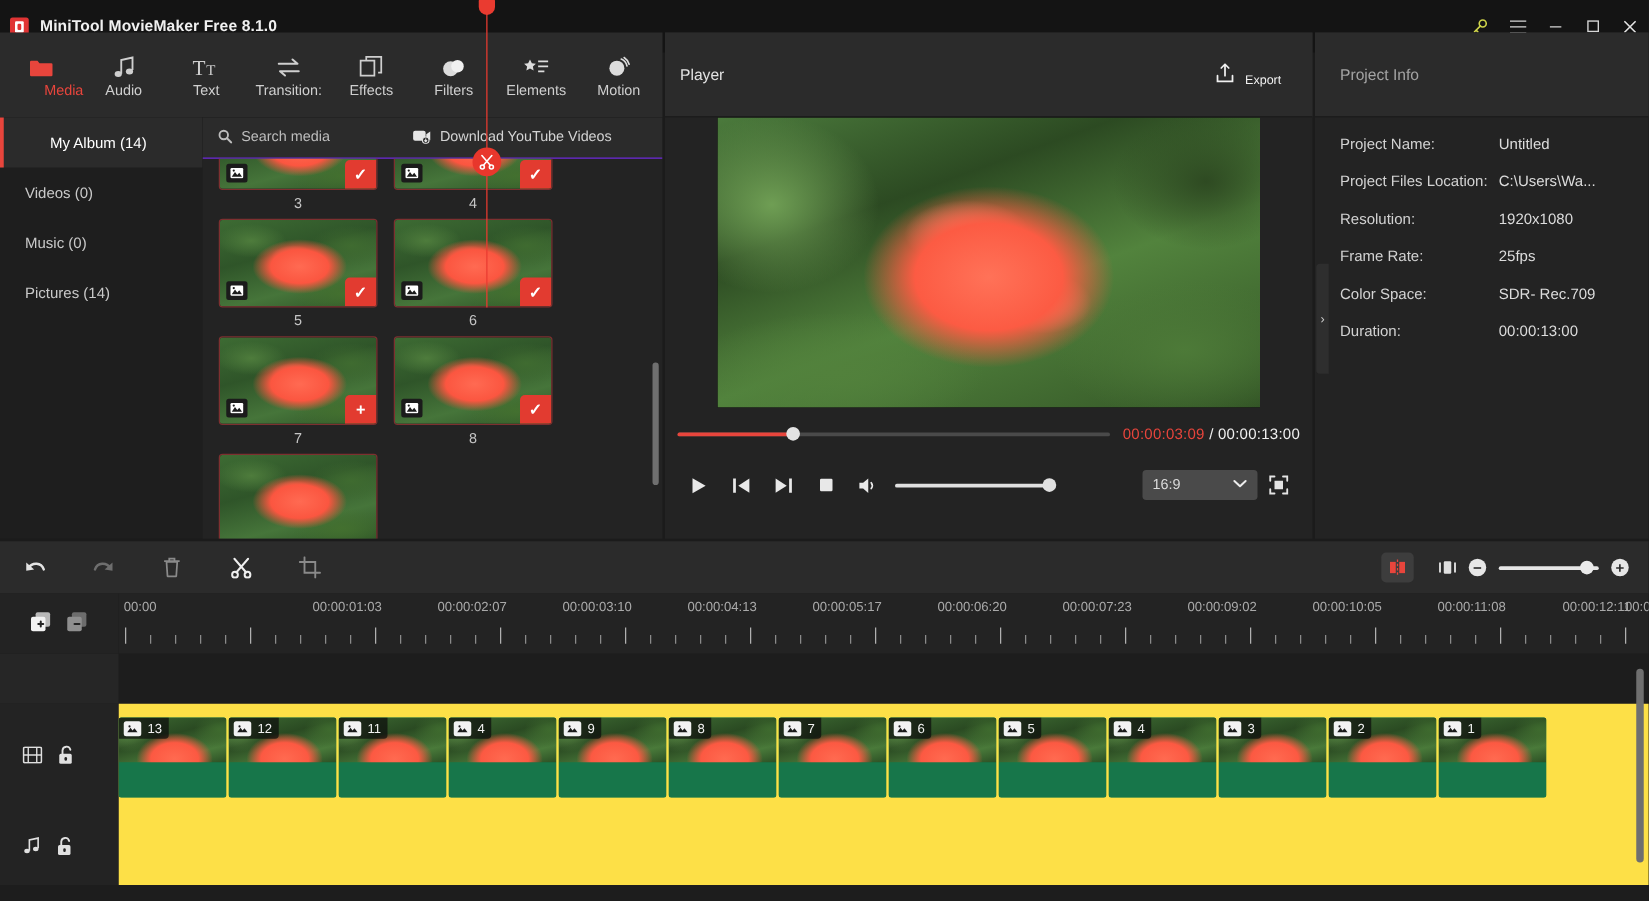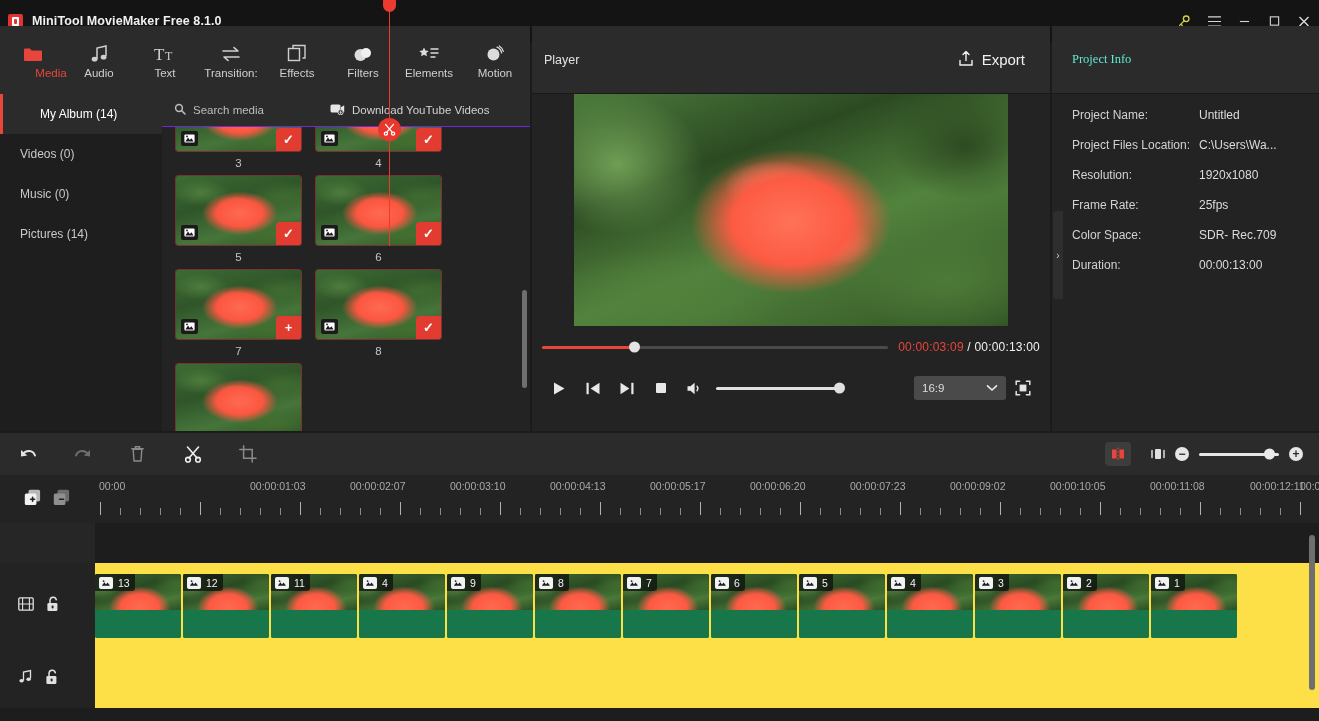--- a/index.html
+++ b/index.html
@@ -117,21 +117,21 @@
   
   .player{
     position:absolute; left:532px; top:26px; width:518px; height:405px;
     background:#232323;
   }
   .player-head{
     height:68px; background:#2b2b2b; display:flex; align-items:center;
     border-bottom:1px solid #191919;
   }
   .ph-title{ margin-left:12px; font-size:12.5px; color:#e2e2e2;}
-  .ph-export{ margin-left:auto; margin-right:25px; display:flex; align-items:center; gap:8px; font-size:15px; color:#f0f0f0;}
+  .ph-export{ margin-left:auto; margin-right:25px; display:flex; align-items:flex-end; gap:8px; font-size:10px; color:#f0f0f0;}
   .preview-wrap{ height:232px; display:flex; align-items:center; justify-content:center;}
   .preview{
     width:434px; height:232px; position:relative; overflow:hidden;
     background:#0b0b0b;
   }
   .preview .bigrose{
     position:absolute; inset:0;
     background:
       radial-gradient(ellipse 34% 46% at 50% 55%, #ff7258 0%, #fc5b43 40%, rgba(245,70,48,0) 68%),
       radial-gradient(ellipse 16% 16% at 46% 40%, #ffa98c 0%, rgba(255,160,130,0) 72%),
@@ -171,21 +171,21 @@
   }
   .ratio-sel .cv{ margin-left:auto; font-size:11px; color:#ededed;}
   .fs-btn{ width:34px; height:30px; display:flex; align-items:center; justify-content:center; color:#e4e4e4;}
 
   
   .proj{
     position:absolute; left:1052px; top:26px; width:267px; height:405px;
     background:#232323;
   }
   .proj-head{ height:68px; background:#2b2b2b; border-bottom:1px solid #191919; display:flex; align-items:center;}
-  .proj-head .t{ margin-left:20px; font-size:12.5px; color:#5eead4;font-family:Liberation Serif, serif;}
+  .proj-head .t{ margin-left:20px; font-size:12.5px; color:#a3a3a3;}
   .proj-row{ display:flex; height:30px; align-items:center; font-size:12px; color:#d2d2d2;}
   .proj-row .k{ width:147px; padding-left:20px;}
   .proj-row .v{ color:#dcdcdc;}
   .collapse-tab{
     position:absolute; left:1px; top:185px; width:10px; height:88px;
     background:#2e2e2e; border-radius:3px 0 0 3px;
     display:flex; align-items:center; justify-content:center; color:#c9c9c9; font-size:10px;
   }
 
   

